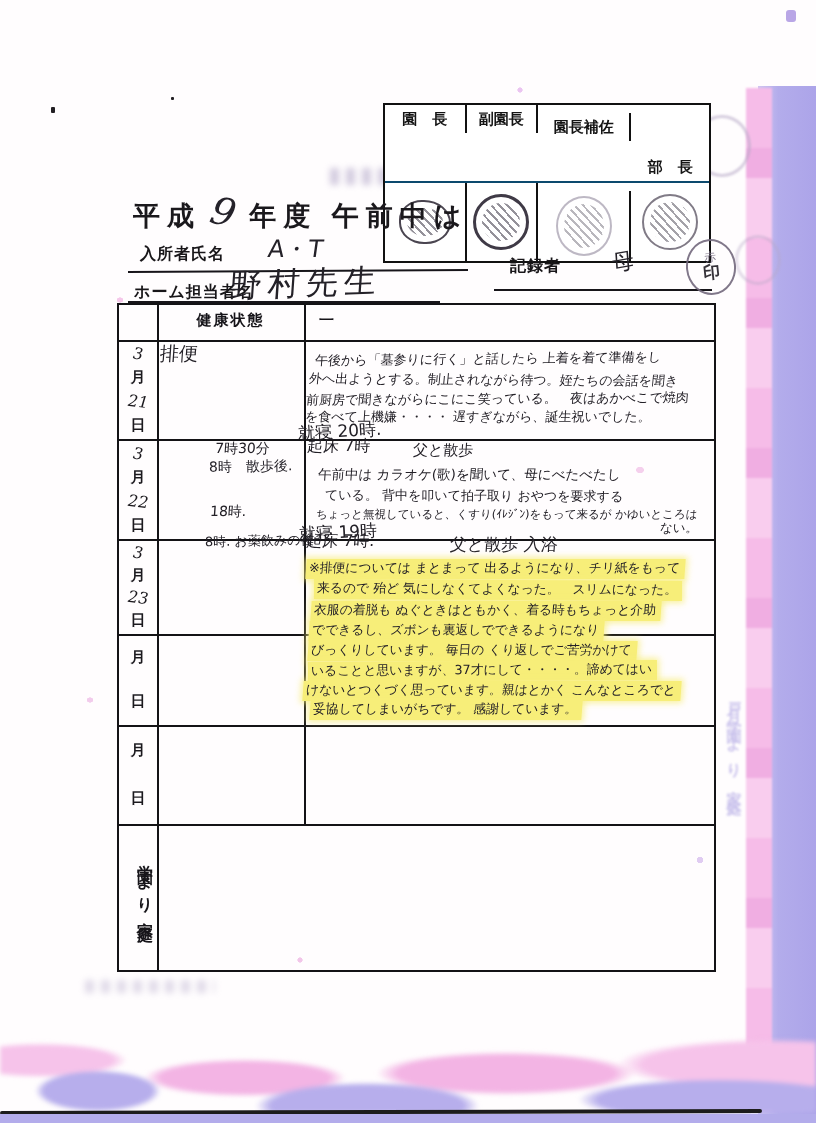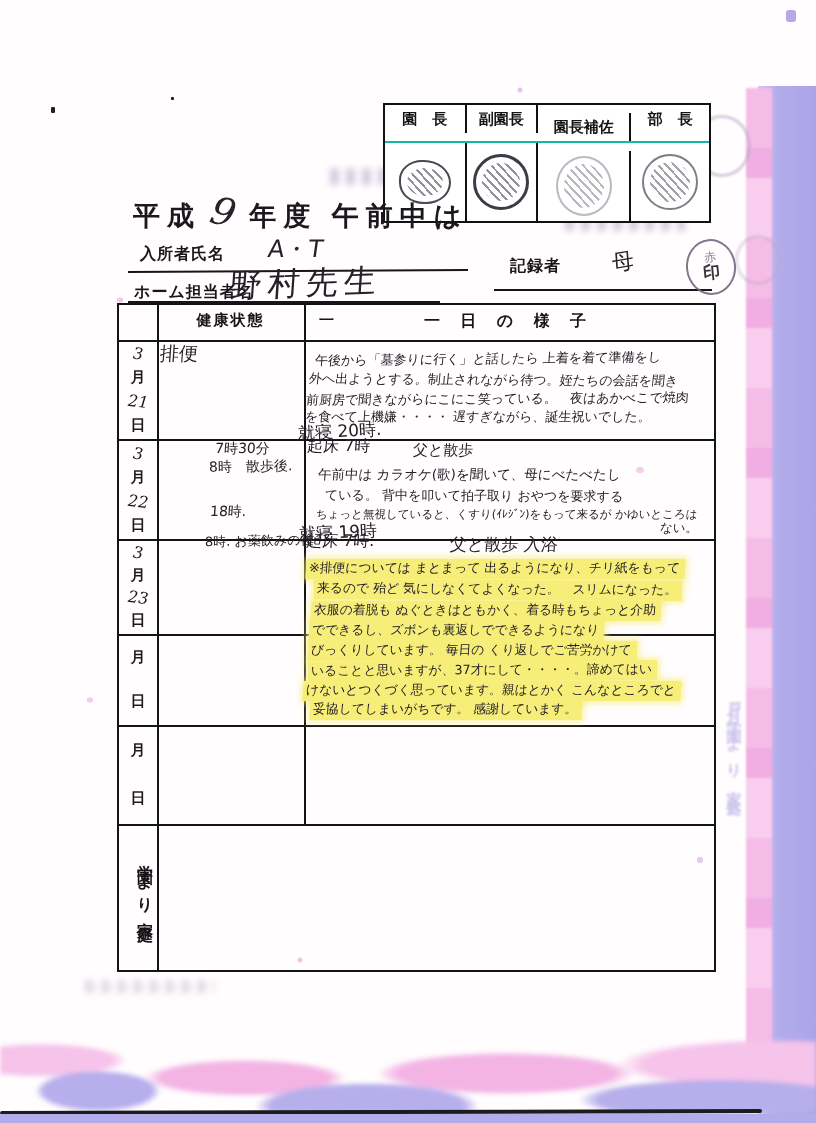--- a/index.html
+++ b/index.html
@@ -40,24 +40,24 @@
   .speck.s3{left:786px;top:10px;width:10px;height:12px;background:#b9a6e6;border-radius:3px;}
   .ghost-blob{position:absolute;filter:blur(3px);opacity:.5;background:
      repeating-linear-gradient(90deg,#a79ac0 0 9px,transparent 9px 16px);}
   .ghost-stamp{position:absolute;border:3px solid #b6a8c6;border-radius:50%;opacity:.55;filter:blur(1px);}
   .ghost-vtext{position:absolute;writing-mode:vertical-rl;color:#a79ce0;opacity:.6;filter:blur(1.2px);
     font-size:15px;letter-spacing:9px;font-weight:bold;}
 
   
   .approval{position:absolute;left:383px;top:103px;width:324px;border:2px solid #111;
     border-collapse:collapse;background:#fff;}
-  .approval .hdr{display:flex;border-bottom:2px solid #14b8a6;}
+  .approval .hdr{display:flex;border-bottom:2px solid #0c4a6e;}
   .approval .hdr .cell{border-right:2px solid #111;font-weight:bold;font-size:15px;
     display:flex;align-items:center;justify-content:center;height:28px;color:#141414;}
-  .approval .hdr .cell:last-child{border-right:none;}
+  .approval .hdr .cell:last-child{border-right:none;margin-top:48px;}
   .approval .body{display:flex;height:78px;}
   .approval .body .cell{border-right:2px solid #111;display:flex;align-items:center;justify-content:center;}
   .approval .body .cell:last-child{border-right:none;}
   .c1{width:80px;} .c2{width:70px;} .c3{width:92px;margin-top:8px;} .c4{width:78px;}
   .stamp{border-radius:50%;position:relative;}
   .stamp::after{content:"";position:absolute;inset:6px;border-radius:50%;
     background:repeating-linear-gradient(47deg,rgba(60,55,70,.55) 0 2px,transparent 2px 6px);
     filter:blur(.6px);}
   .stamp.dark{width:48px;height:40px;border:2px solid #4a4550;border-radius:46% 54% 50% 50%;}
   .stamp.solid{width:50px;height:50px;border:3px solid #3f3a46;}
@@ -182,21 +182,20 @@
     <div class="vline v-col"></div>
     <div class="hline h1"></div>
     <div class="hline h2"></div>
     <div class="hline h3"></div>
     <div class="hline h4"></div>
     <div class="hline h5"></div>
     <div class="hline h6"></div>
 
     <div class="th-health">健康状態</div>
     <div class="th-dash">一</div>
-    <div class="th-day">一 日 の 様 子</div>
 
     <div class="datecell dc1">
       <span class="num">3</span>
       <span class="m">月</span>
       <span class="num">21</span>
       <span class="d">日</span>
     </div>
     <div class="datecell dc2">
       <span class="num">3</span>
       <span class="m">月</span>

